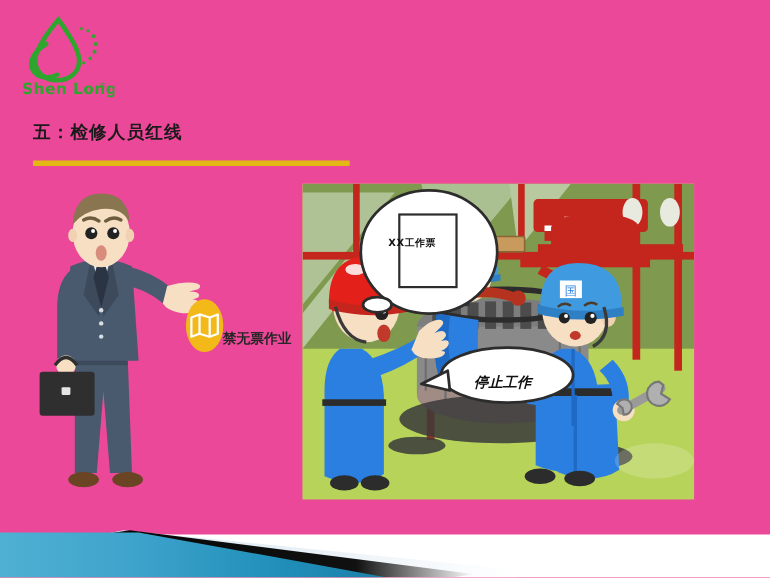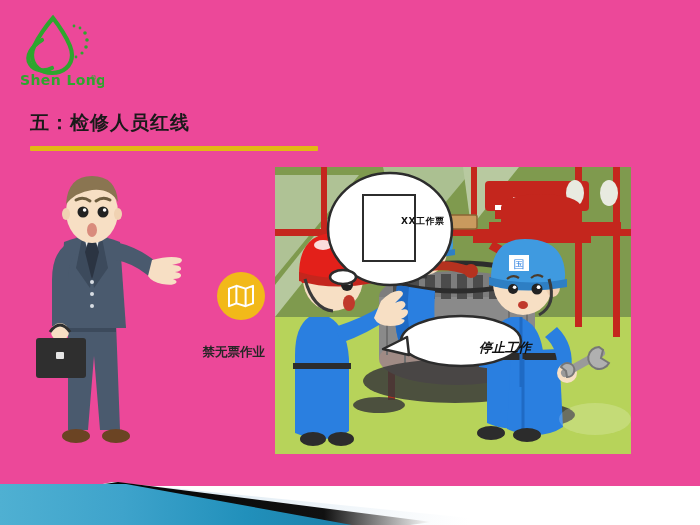--- a/index.html
+++ b/index.html
@@ -12,35 +12,35 @@
   }
   .slide { position:absolute; inset:0; background:#ec4899; }
 
   
   .logo { position:absolute; left:12px; top:12px; width:92px; height:78px; }
   .logo svg { display:block; }
 
   
   .title {
     position:absolute; left:30px; top:110px;
-    font-size:19px; font-weight:700; color:#1a1a1a;
+    font-size:16px; font-weight:700; color:#1a1a1a;
     letter-spacing:1px; white-space:nowrap;
     font-family:"DejaVu Sans","Liberation Sans",sans-serif;
   }
   .title-rule {
     position:absolute; left:30px; top:146px;
     width:288px; height:5px; border-radius:1px;
   }
 
   
   .left-block { position:absolute; left:14px; top:172px; width:250px; height:282px; }
   .man { position:absolute; left:10px; top:0; width:160px; height:278px; }
   .icon-col {
     position:absolute; left:155px; top:100px; width:96px;
-    display:flex; flex-direction:column; align-items:flex-end;
+    display:flex; flex-direction:row; align-items:center;
   }
   .icon-circle {
     width:48px; height:48px; border-radius:50%;
     display:flex; align-items:center; justify-content:center;
   }
   .icon-caption {
     margin-top:24px; font-size:12.5px; font-weight:700; color:#262626;
     white-space:nowrap; font-family:"DejaVu Sans","Liberation Sans",sans-serif;
   }
 
@@ -48,21 +48,20 @@
   .illus {
     position:absolute; left:275px; top:167px;
     width:356px; height:287px; overflow:hidden;
     background:#b7d35a;
   }
   .illus svg { display:block; width:100%; height:100%; }
   .bubble-text {
     position:absolute; font-weight:700; color:#111;
     font-family:"DejaVu Sans","Liberation Sans",sans-serif;
     white-space:nowrap;
-    margin-left:48px;
   }
   .t-doc   { left:78px;  top:48px;  font-size:9px; letter-spacing:.5px; }
   .t-speech{ left:156px; top:172px; font-size:13px;font-style:italic; }
 
   
   .banner { position:absolute; left:0; bottom:0; width:700px; height:65px; }
   .banner svg { display:block; }
 </style>
 </head>
 <body>

